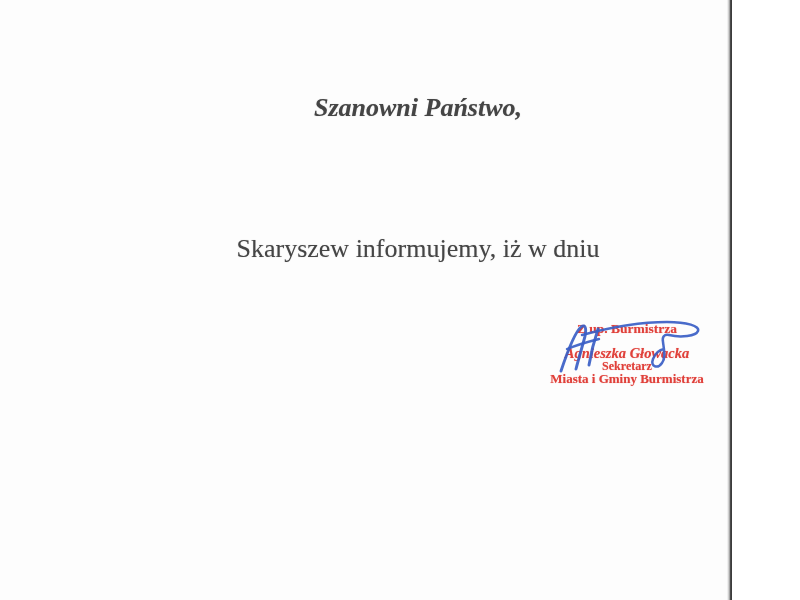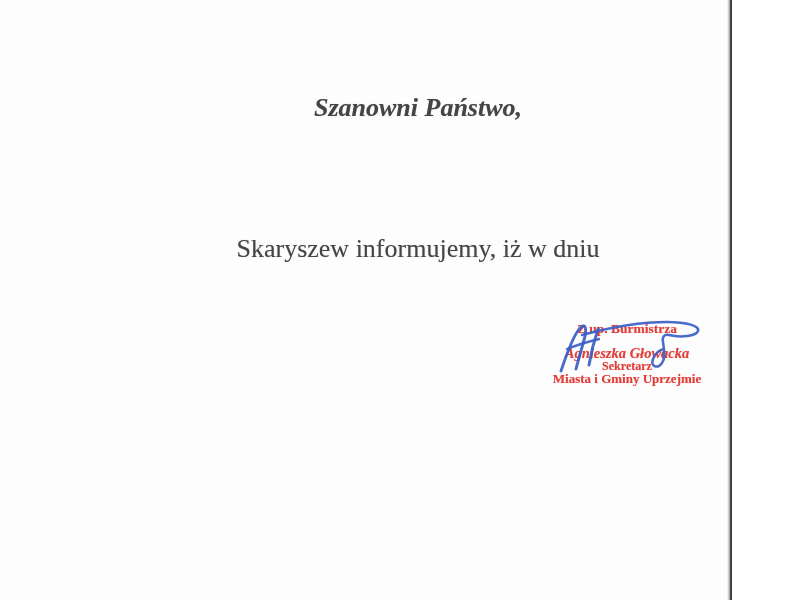--- a/index.html
+++ b/index.html
@@ -79,21 +79,21 @@
     <div class="emph">Szanowni Państwo,</div>
     <div>Skaryszew informujemy, iż w dniu</div>
     
     
   </div>
 
   <div class="stamp">
     <div class="stamp-authority">Z up. Burmistrza</div>
     <div class="stamp-name">Agnieszka Głowacka</div>
     <div class="stamp-title">Sekretarz</div>
-    <div class="stamp-org">Miasta i Gminy Uprzejmie</div>
+    <div class="stamp-org">Miasta i Gminy Burmistrza</div>
   </div>
 
   <svg class="sig-svg" viewBox="0 0 160 62" xmlns="http://www.w3.org/2000/svg">
 
     <path d="M 8 53 C 13 38 21 15 28 9 C 33 5 34 12 31 22 C 28 33 25 43 23 51" stroke-width="2.9"></path>
     <path d="M 45 11 C 41 23 38 35 36 47" stroke-width="2.9"></path>
     <path d="M 14 31 C 24 27 34 24 46 21" stroke-width="2.4"></path>
 
     <path d="M 29 17 C 55 10 88 4 114 4 C 134 4 147 8 145 13 C 143 18 128 20 116 17 C 111 16 109 19 110 24 C 111 32 113 40 109 45 C 105 51 97 49 100 41 C 102 36 106 32 111 31" stroke-width="2.5"></path>
   </svg>

